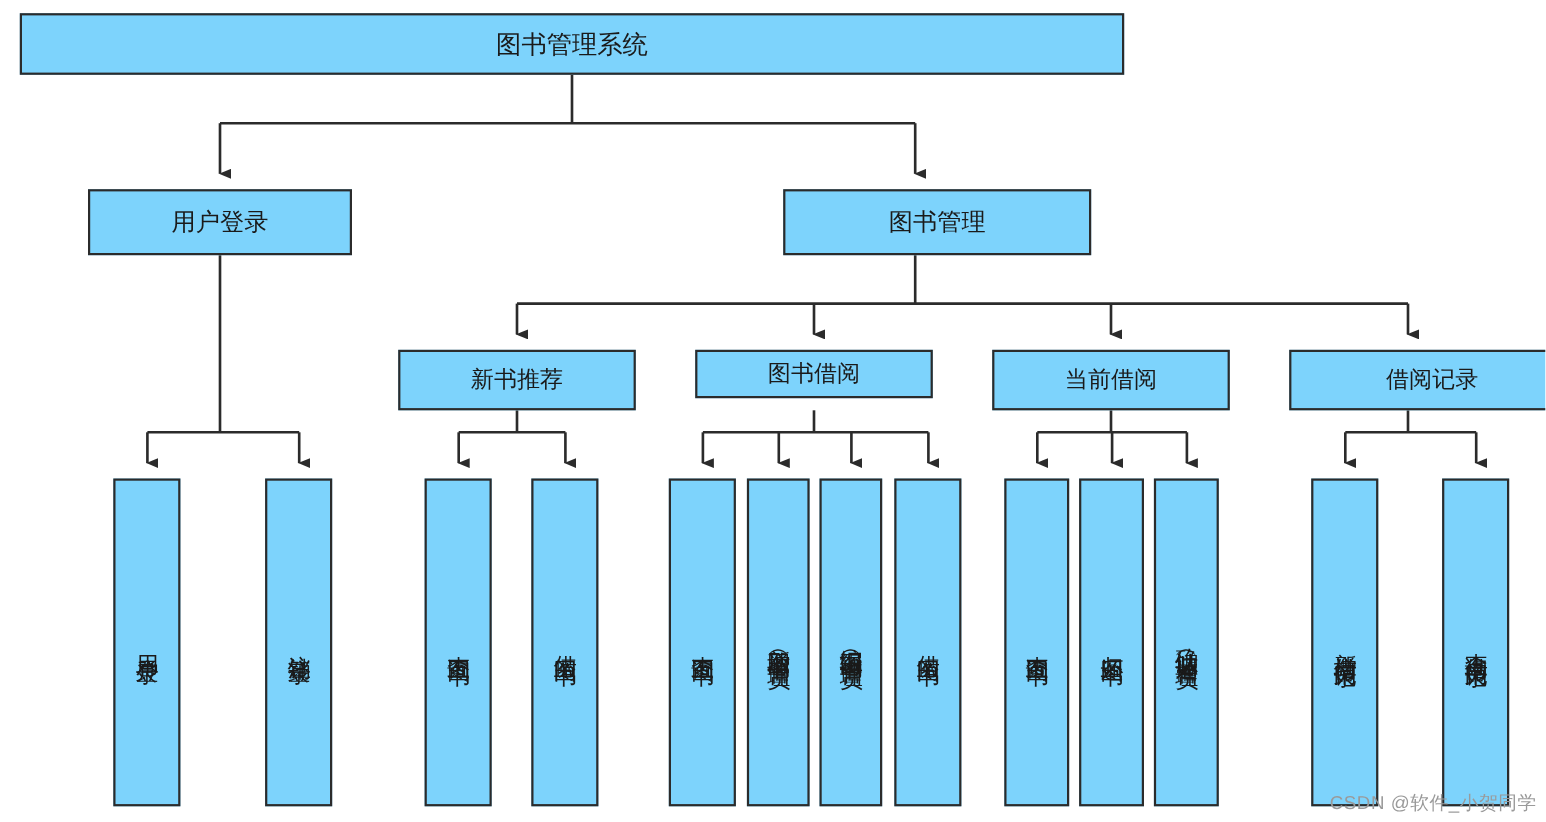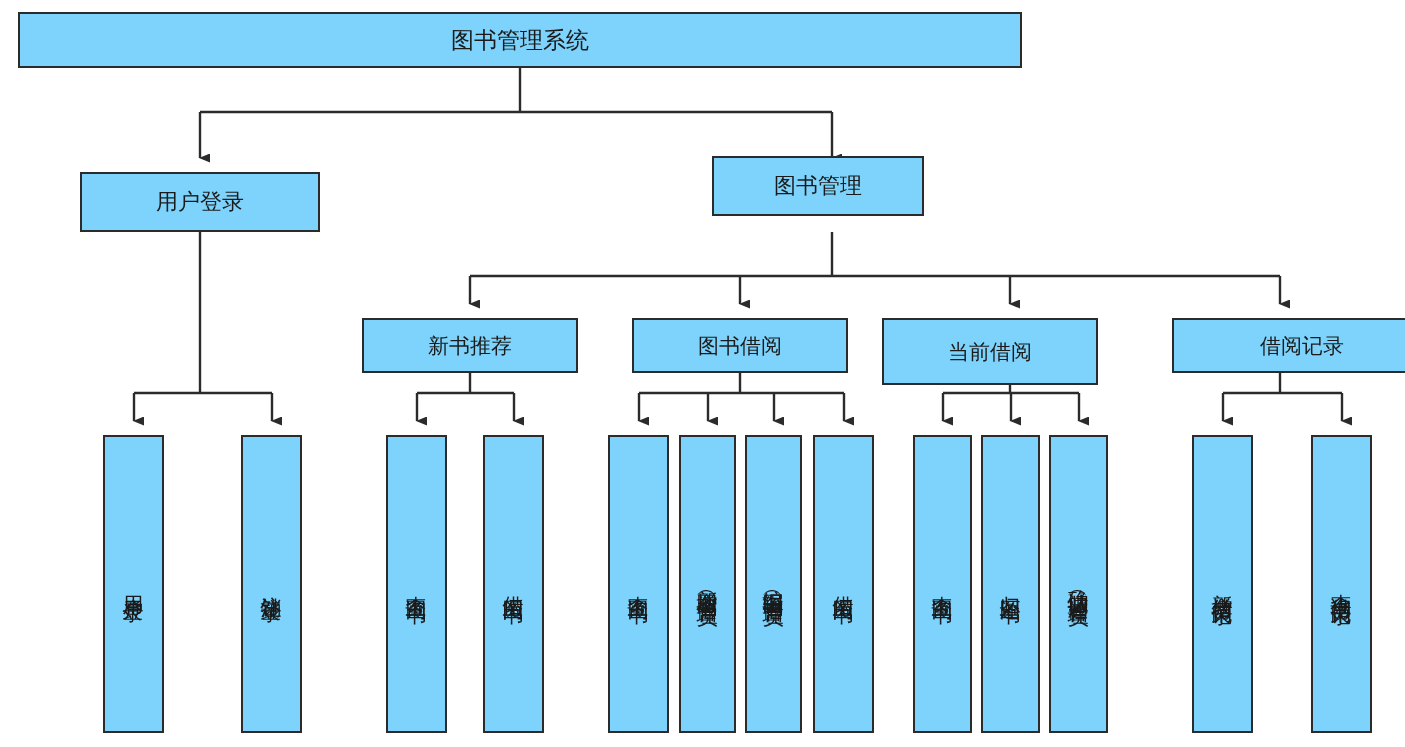--- a/index.html
+++ b/index.html
@@ -120,30 +120,30 @@
       </g>
   </svg>
 
   <div id="nodes">
       <div class="node root" style="left: 18px; top: 12px; width: 1004px; height: 56px;">
         <span class="label">图书管理系统</span>
       </div>
       <div class="node lvl1" style="left: 80px; top: 172px; width: 240px; height: 60px;">
         <span class="label">用户登录</span>
       </div>
-      <div class="node lvl1" style="left: 712px; top: 156px; width: 212px; height: 60px;">
+      <div class="node lvl1" style="left: 712px; top: 172px; width: 280px; height: 60px;">
         <span class="label">图书管理</span>
       </div>
       <div class="node lvl2" style="left: 362px; top: 318px; width: 216px; height: 55px;">
         <span class="label">新书推荐</span>
       </div>
-      <div class="node lvl2" style="left: 632px; top: 318px; width: 216px; height: 55px;">
+      <div class="node lvl2" style="left: 632px; top: 318px; width: 216px; height: 44px;">
         <span class="label">图书借阅</span>
       </div>
-      <div class="node lvl2" style="left: 882px; top: 318px; width: 216px; height: 67px;">
+      <div class="node lvl2" style="left: 902px; top: 318px; width: 216px; height: 55px;">
         <span class="label">当前借阅</span>
       </div>
       <div class="node lvl2" style="left: 1172px; top: 318px; width: 260px; height: 55px;">
         <span class="label">借阅记录</span>
       </div>
       <div class="node leaf" style="left: 103px; top: 435px; width: 61px; height: 298px;">
         <span class="label">用户登录</span>
       </div>
       <div class="node leaf" style="left: 241px; top: 435px; width: 61px; height: 298px;">
         <span class="label">注销登录</span>
@@ -176,13 +176,14 @@
         <span class="label">确认归还（管理员）</span>
       </div>
       <div class="node leaf" style="left: 1192px; top: 435px; width: 61px; height: 298px;">
         <span class="label">新增借阅记录</span>
       </div>
       <div class="node leaf" style="left: 1311px; top: 435px; width: 61px; height: 298px;">
         <span class="label">查询借阅记录</span>
       </div>
     </div>
 
+  <div id="watermark">CSDN @软件_小贺同学</div>
 </div>
 
 </body></html>

